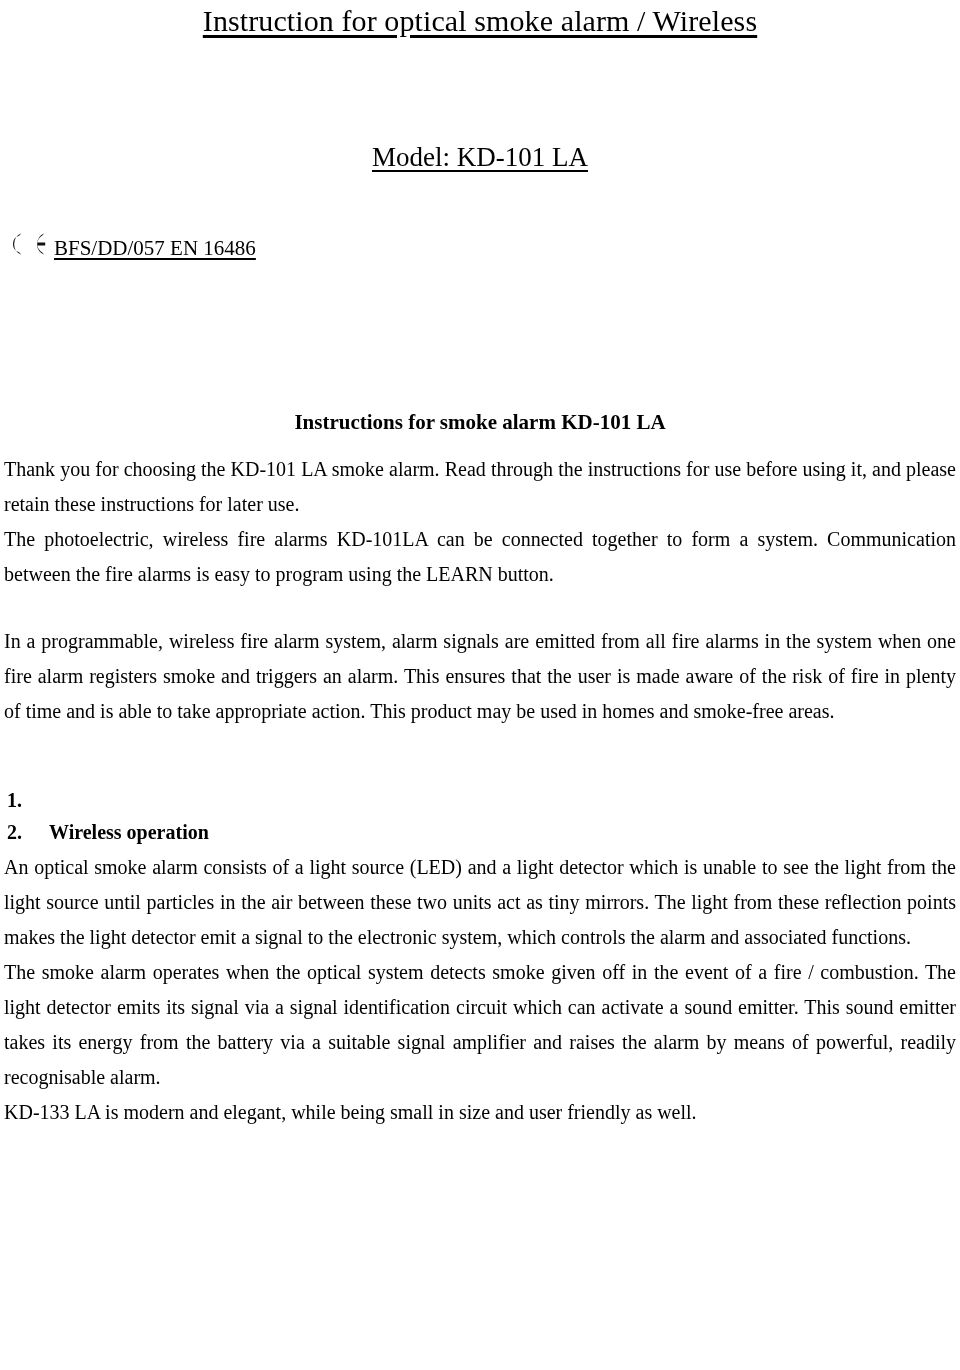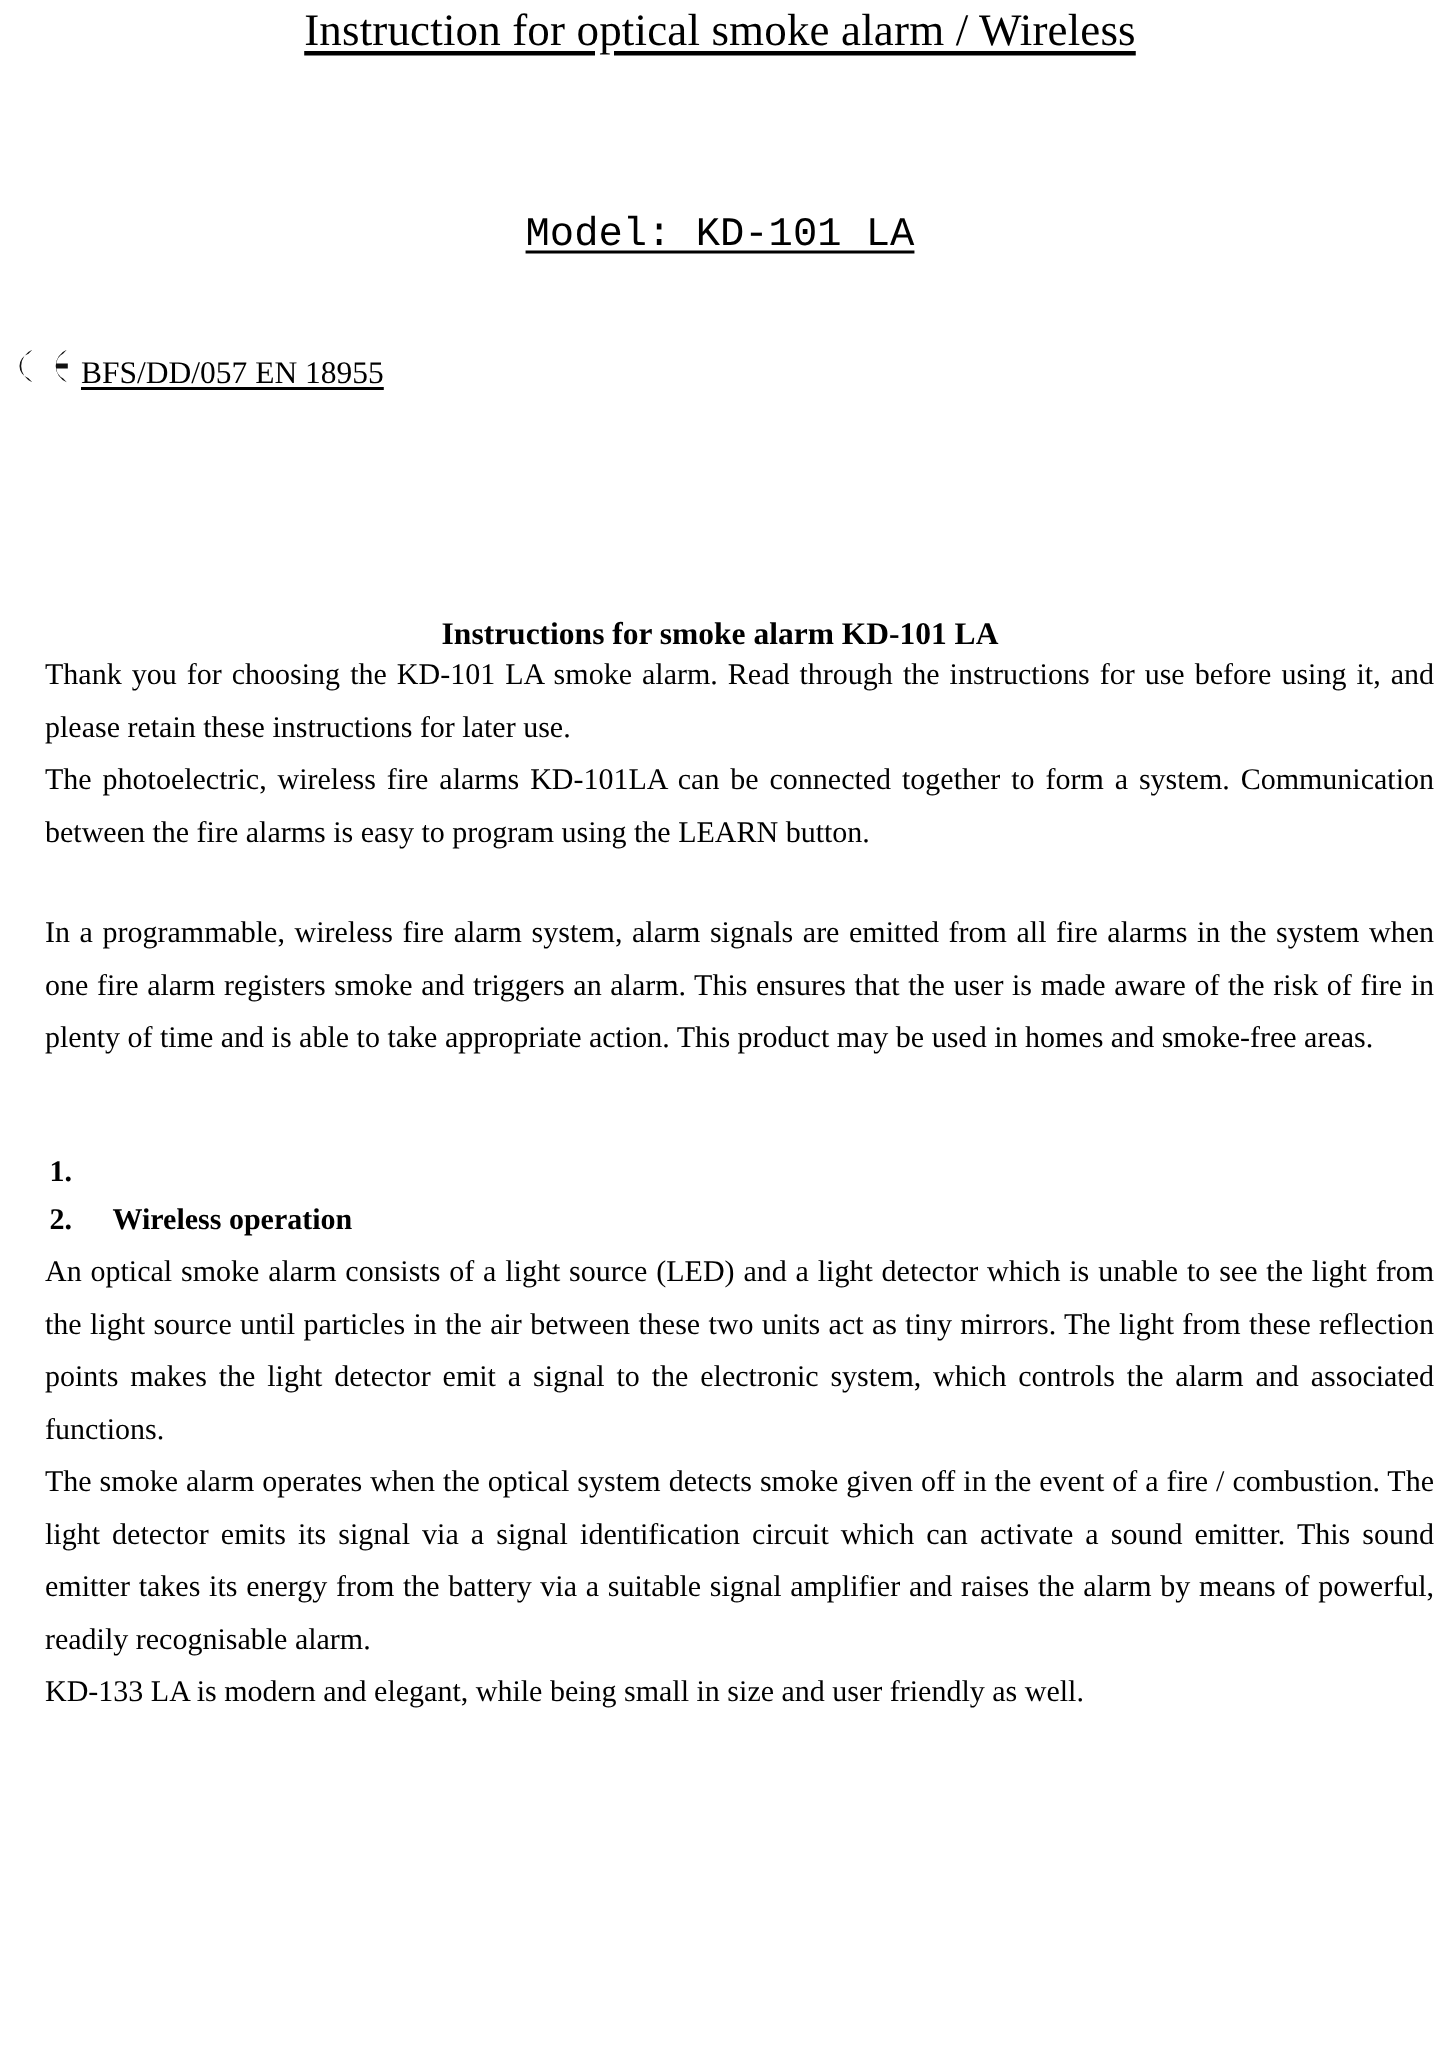--- a/index.html
+++ b/index.html
@@ -41,21 +41,20 @@
     text-align: center;
     font-size: 27px;
     line-height: 31px;
     margin: 0;
     padding: 0;
     position: absolute;
     top: 138px;
     left: 0;
     right: 0;
     font-weight: normal;
-    font-family: Liberation Mono, monospace;
   }
   .model-line span.u {
     text-decoration: underline;
     text-underline-offset: 4px;
   }
 
   
   .cert-block {
     position: absolute;
     top: 222px;
@@ -98,24 +97,23 @@
     text-align: center;
     font-size: 21px;
     line-height: 26px;
     font-weight: bold;
     margin: 0;
   }
 
   
   .body-area {
     position: absolute;
-    top: 429px;
+    top: 448px;
     left: 4px;
     right: 4px;
-    margin-left: 26px;
   }
   p.body {
     margin: 0;
     font-size: 20px;
     line-height: 35px;
     text-align: justify;
     text-justify: inter-word;
   }
   .gap-md { height: 32px; }
   .gap-lg { height: 54px; }
@@ -162,21 +160,21 @@
   <h2 class="model-line"><span class="u">Model: KD-101 LA</span></h2>
 
   <div class="cert-block">
     <div class="cert-row">
       <span class="ce-mark">
         <svg viewBox="0 0 48 30" width="48" height="30" aria-hidden="true">
           <path d="M17.5 4.2 A11.6 11.6 0 0 0 17.5 25.8 L15.0 23.2 A8.6 8.6 0 0 1 15.0 6.8 Z" fill="#111111"></path>
           <path d="M40.5 4.2 A11.6 11.6 0 0 0 40.5 25.8 L38.0 23.2 A8.6 8.6 0 0 1 33.6 16.6 L41.2 16.6 L41.2 13.4 L33.6 13.4 A8.6 8.6 0 0 1 38.0 6.8 Z" fill="#111111"></path>
         </svg>
       </span>
-      <span class="cert-text">BFS/DD/057 EN 18955</span>
+      <span class="cert-text">BFS/DD/057 EN 16486</span>
     </div>
   </div>
 
   <h3 class="section-heading">Instructions for smoke alarm KD-101 LA</h3>
 
   <div class="body-area">
 
     <p class="body">Thank you for choosing the KD-101 LA smoke alarm. Read through the instructions for use before using it, and please retain these instructions for later use.</p>
 
     <p class="body">The photoelectric, wireless fire alarms KD-101LA can be connected together to form a system. Communication between the fire alarms is easy to program using the LEARN button.</p>

